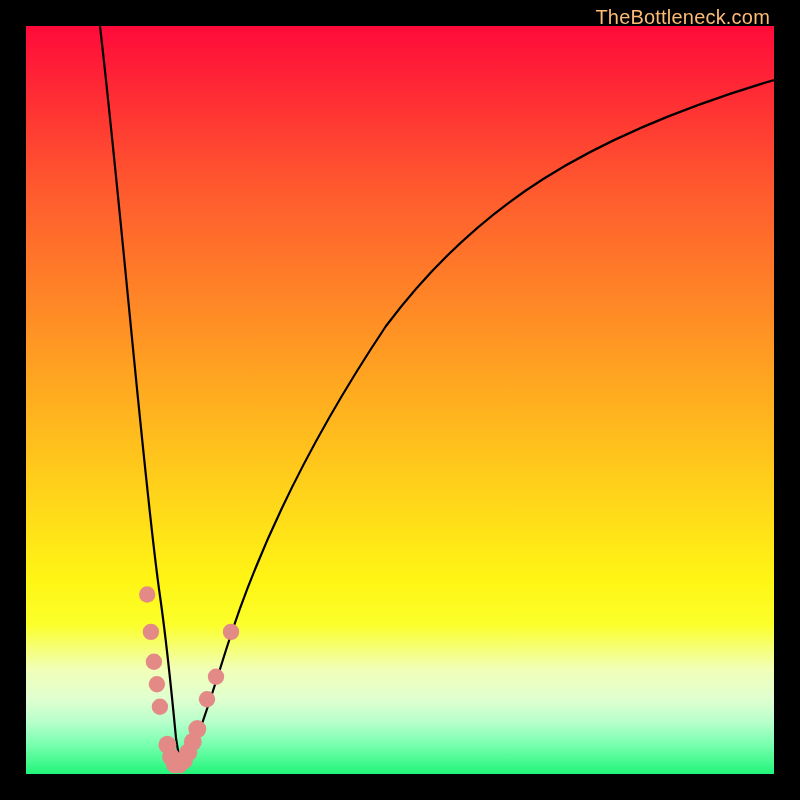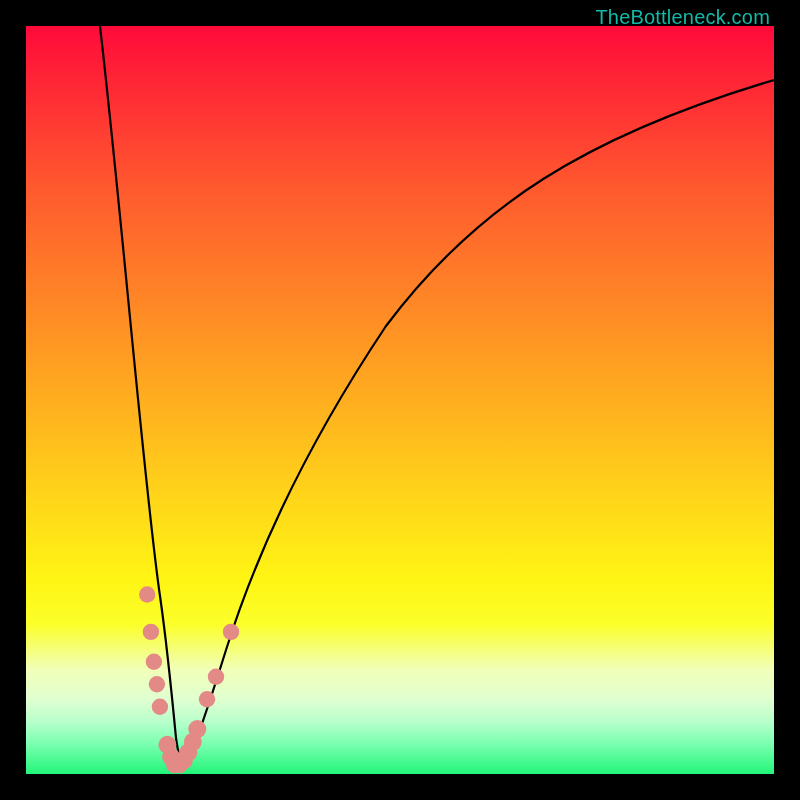--- a/index.html
+++ b/index.html
@@ -31,21 +31,21 @@
       #7affb0 96%,
       #22f57a 100%
     );
   }
   .watermark {
     position: absolute;
     top: 6px;
     right: 30px;
     font-family: Arial, Helvetica, sans-serif;
     font-size: 20px;
-    color: #14b8a6;
+    color: #fdba74;
     letter-spacing: 0.2px;
   }
   svg.curves {
     position: absolute;
     left: 0; top: 0;
     width: 748px; height: 748px;
   }
   .curve {
     fill: none;
     stroke: #000;

